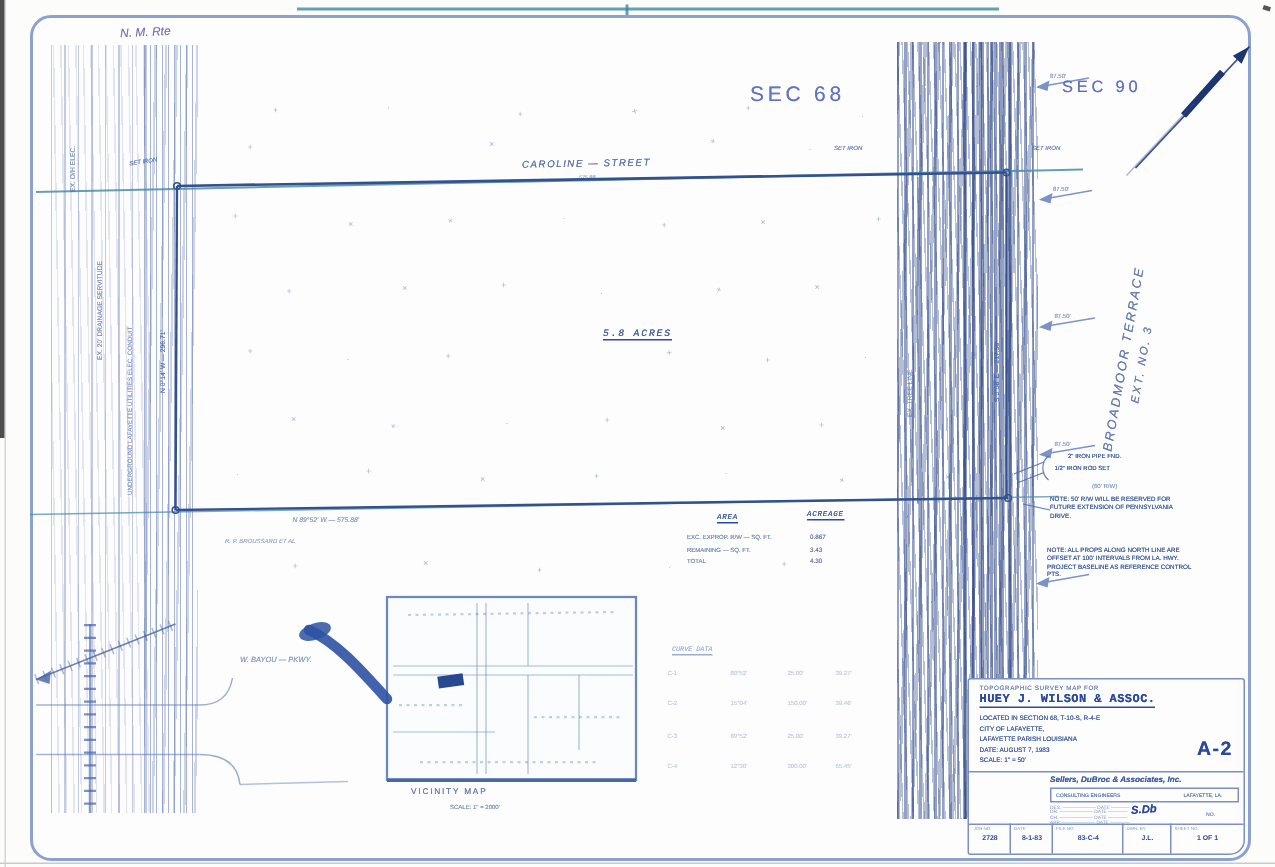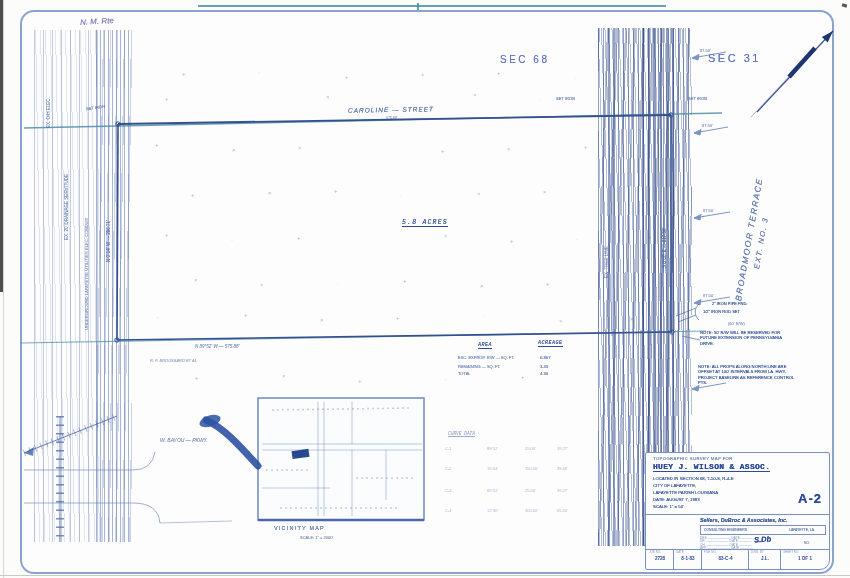--- a/index.html
+++ b/index.html
@@ -194,22 +194,22 @@
       <span class="mkspan" style="left: 539px; top: 97px;">·</span>
       <span class="mkspan" style="left: 195px; top: 375px;">+</span>
       <span class="mkspan" style="left: 282px; top: 373px;">×</span>
       <span class="mkspan" style="left: 358px; top: 378px;">+</span>
       <span class="mkspan" style="left: 445px; top: 376px; transform: rotate(32deg);">·</span>
       <span class="mkspan" style="left: 521px; top: 374px;">+</span>
     </div>
 
   <div class="lb it" style="left:80px;top:17px;font-size:8px;color:rgba(90,80,170,.6);transform:rotate(-3deg)">N. M. Rte</div>
 
-  <div class="lb" style="left:500px;top:54px;font-size:10px;letter-spacing:2.5px;color:rgba(90,110,190,.8)">SEC 68</div>
-  <div class="lb" style="left:708px;top:52px;font-size:11px;letter-spacing:2.5px;color:rgba(90,110,190,.85)">SEC 31</div>
+  <div class="lb" style="left:500px;top:54px;font-size:14px;letter-spacing:2.5px;color:rgba(90,110,190,.8)">SEC 68</div>
+  <div class="lb" style="left:708px;top:52px;font-size:11px;letter-spacing:2.5px;color:rgba(90,110,190,.85)">SEC 90</div>
 
   <div class="lb it" style="left:348px;top:106px;font-size:6.5px;letter-spacing:1px;transform:rotate(-1deg);opacity:.85">CAROLINE  —  STREET</div>
   <div class="lb it" style="left:386px;top:116px;font-size:3.5px;opacity:.55">575.88'</div>
 
   <div class="lb it" style="left:733px;top:300px;font-size:8.5px;letter-spacing:1.5px;transform-origin:left top;transform:rotate(-80deg);opacity:.8">BROADMOOR TERRACE</div>
   <div class="lb it" style="left:752px;top:268px;font-size:7.5px;letter-spacing:1.5px;transform-origin:left top;transform:rotate(-80deg);opacity:.8">EXT. NO. 3</div>
 
   <div class="lb it" style="left:160px;top:437px;font-size:5px;opacity:.6">W. BAYOU — PKWY.</div>
 
   <div class="lb it ul" style="left:402px;top:219px;font-size:6.5px;letter-spacing:1.2px">5.8 ACRES</div>

